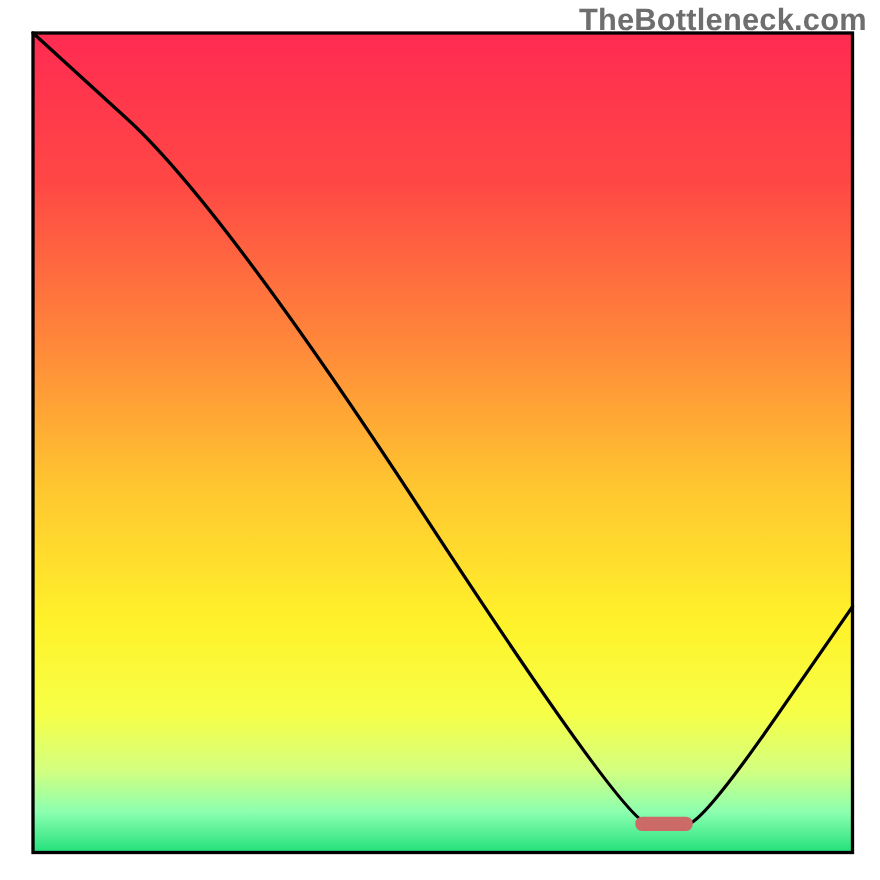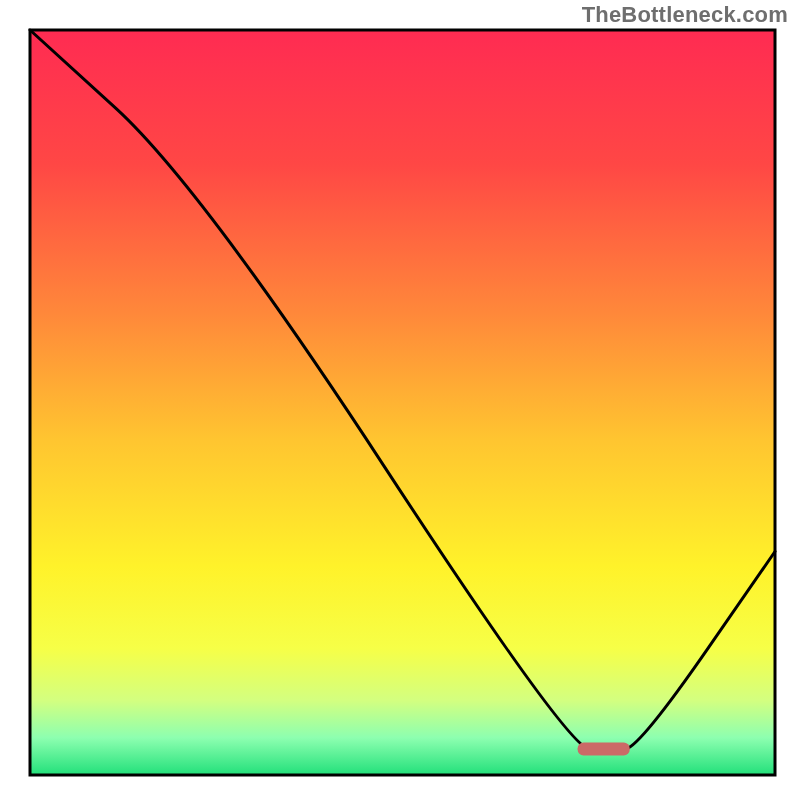--- a/index.html
+++ b/index.html
@@ -12,21 +12,21 @@
   }
   .container {
     position: relative;
     width: 800px;
     height: 800px;
   }
   .watermark {
     position: absolute;
     top: 2px;
     right: 12px;
-    font-size: 22px;
+    font-size: 28px;
     font-weight: bold;
     color: #6e6e6e;
     letter-spacing: 0.2px;
   }
   svg {
     position: absolute;
     top: 0;
     left: 0;
   }
 </style>

